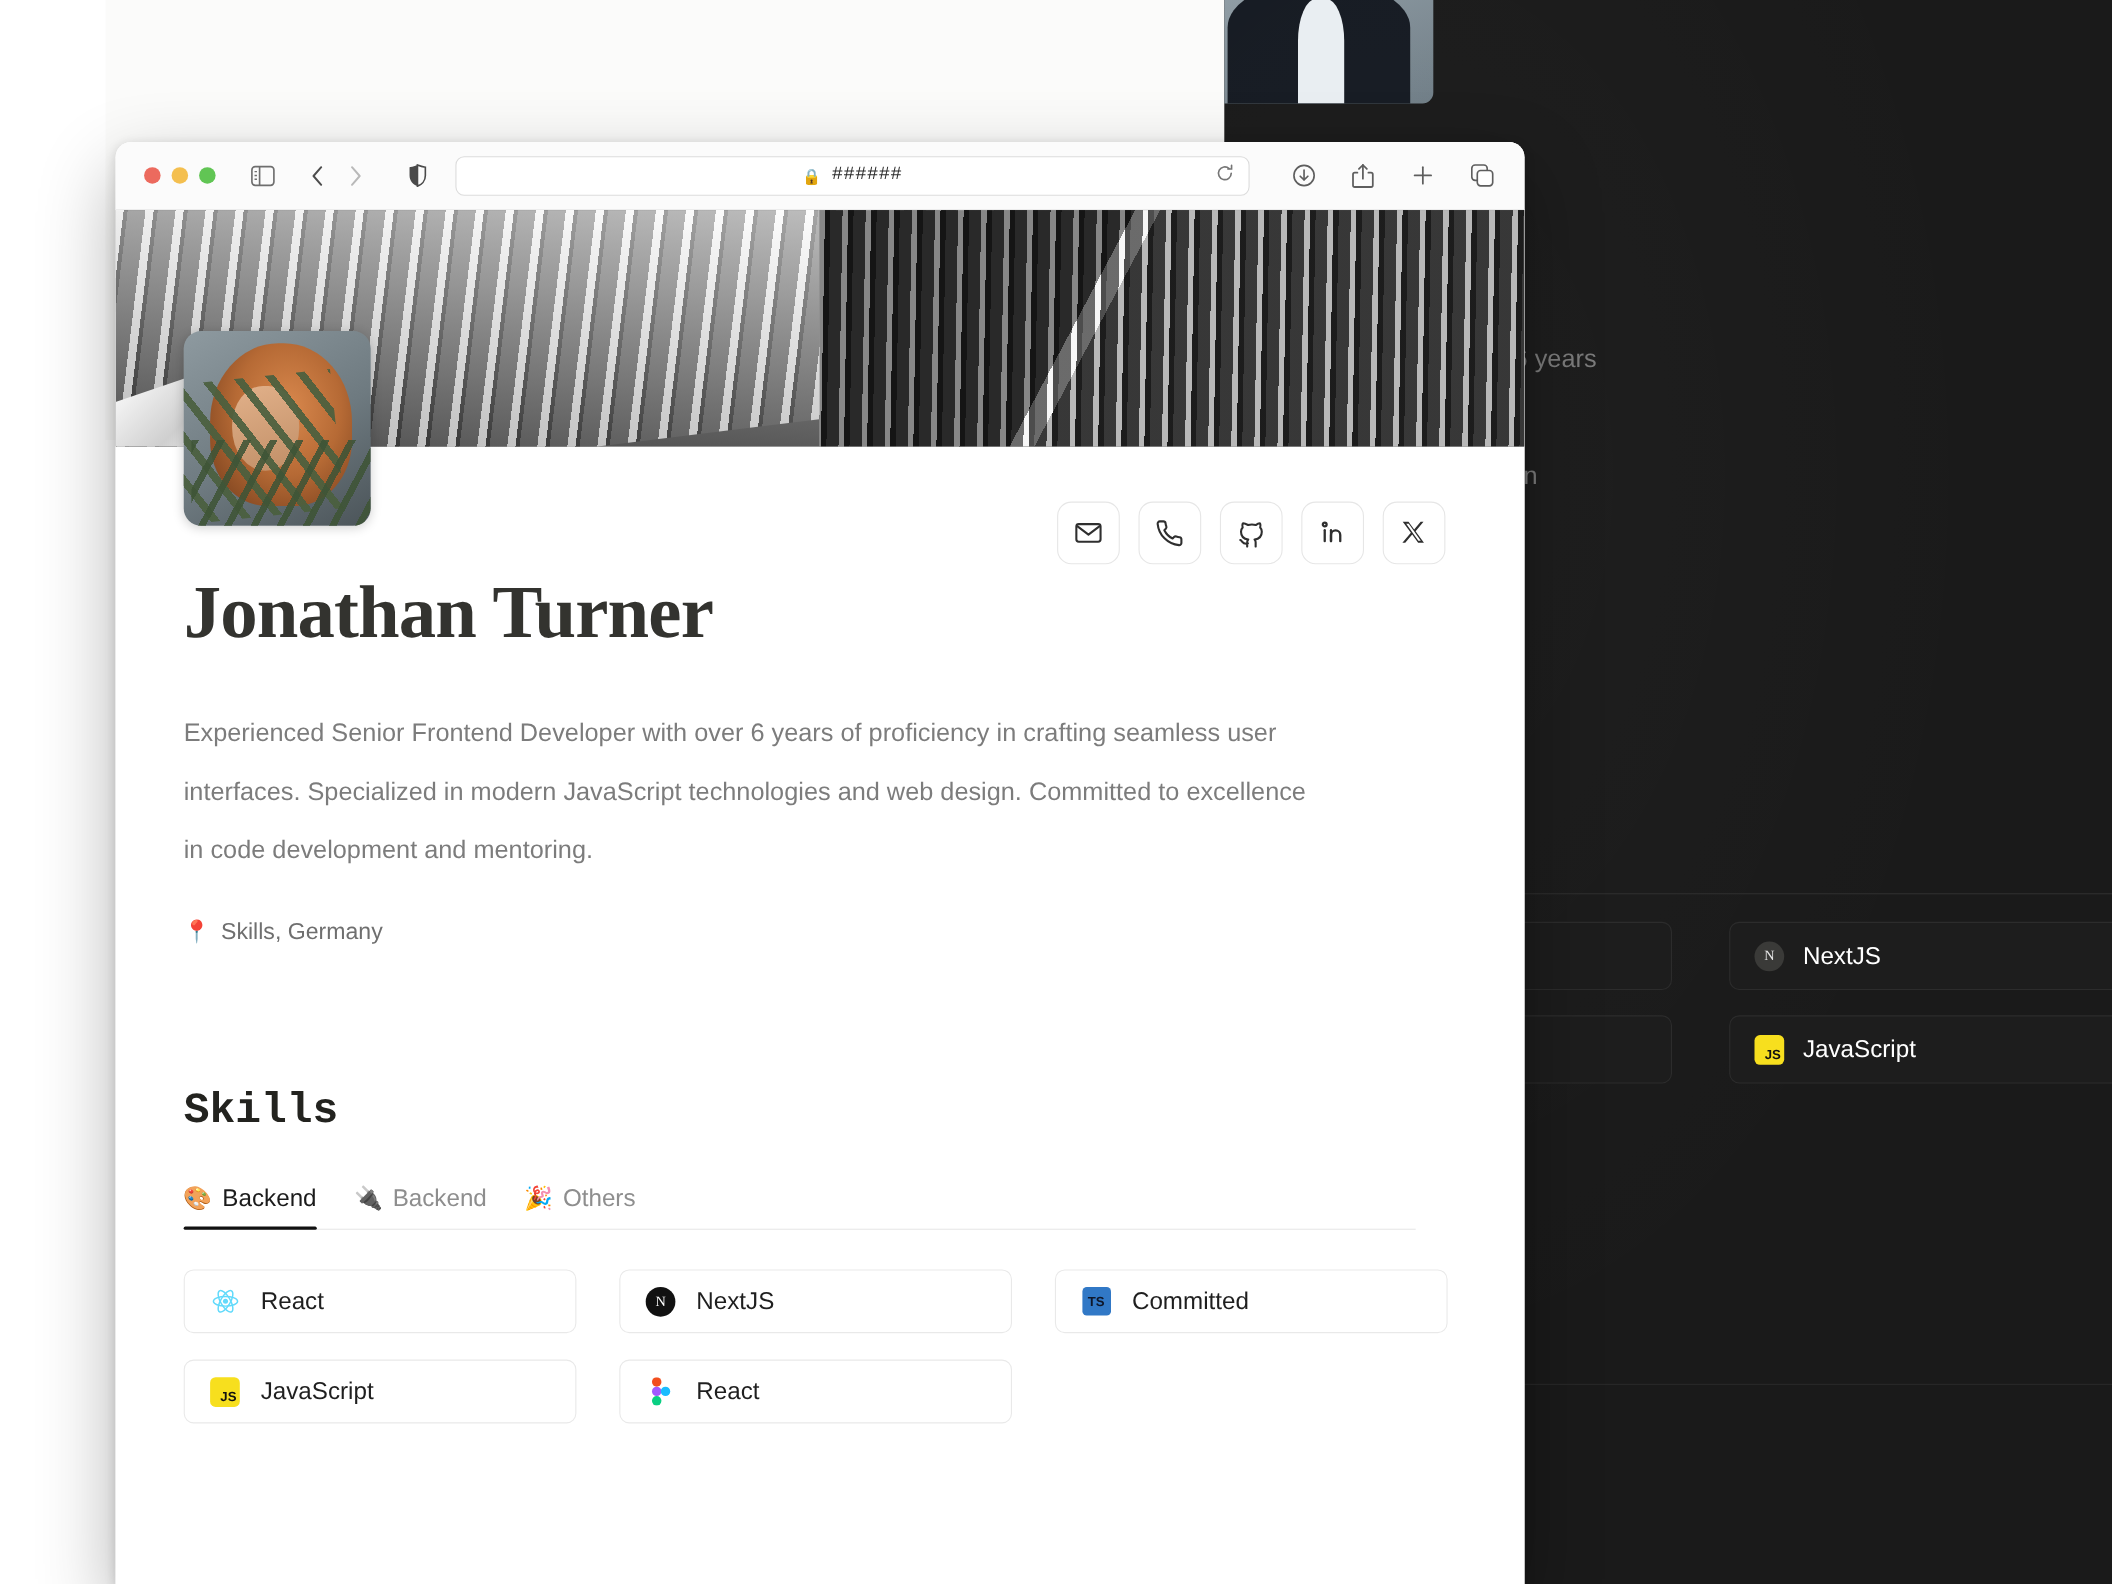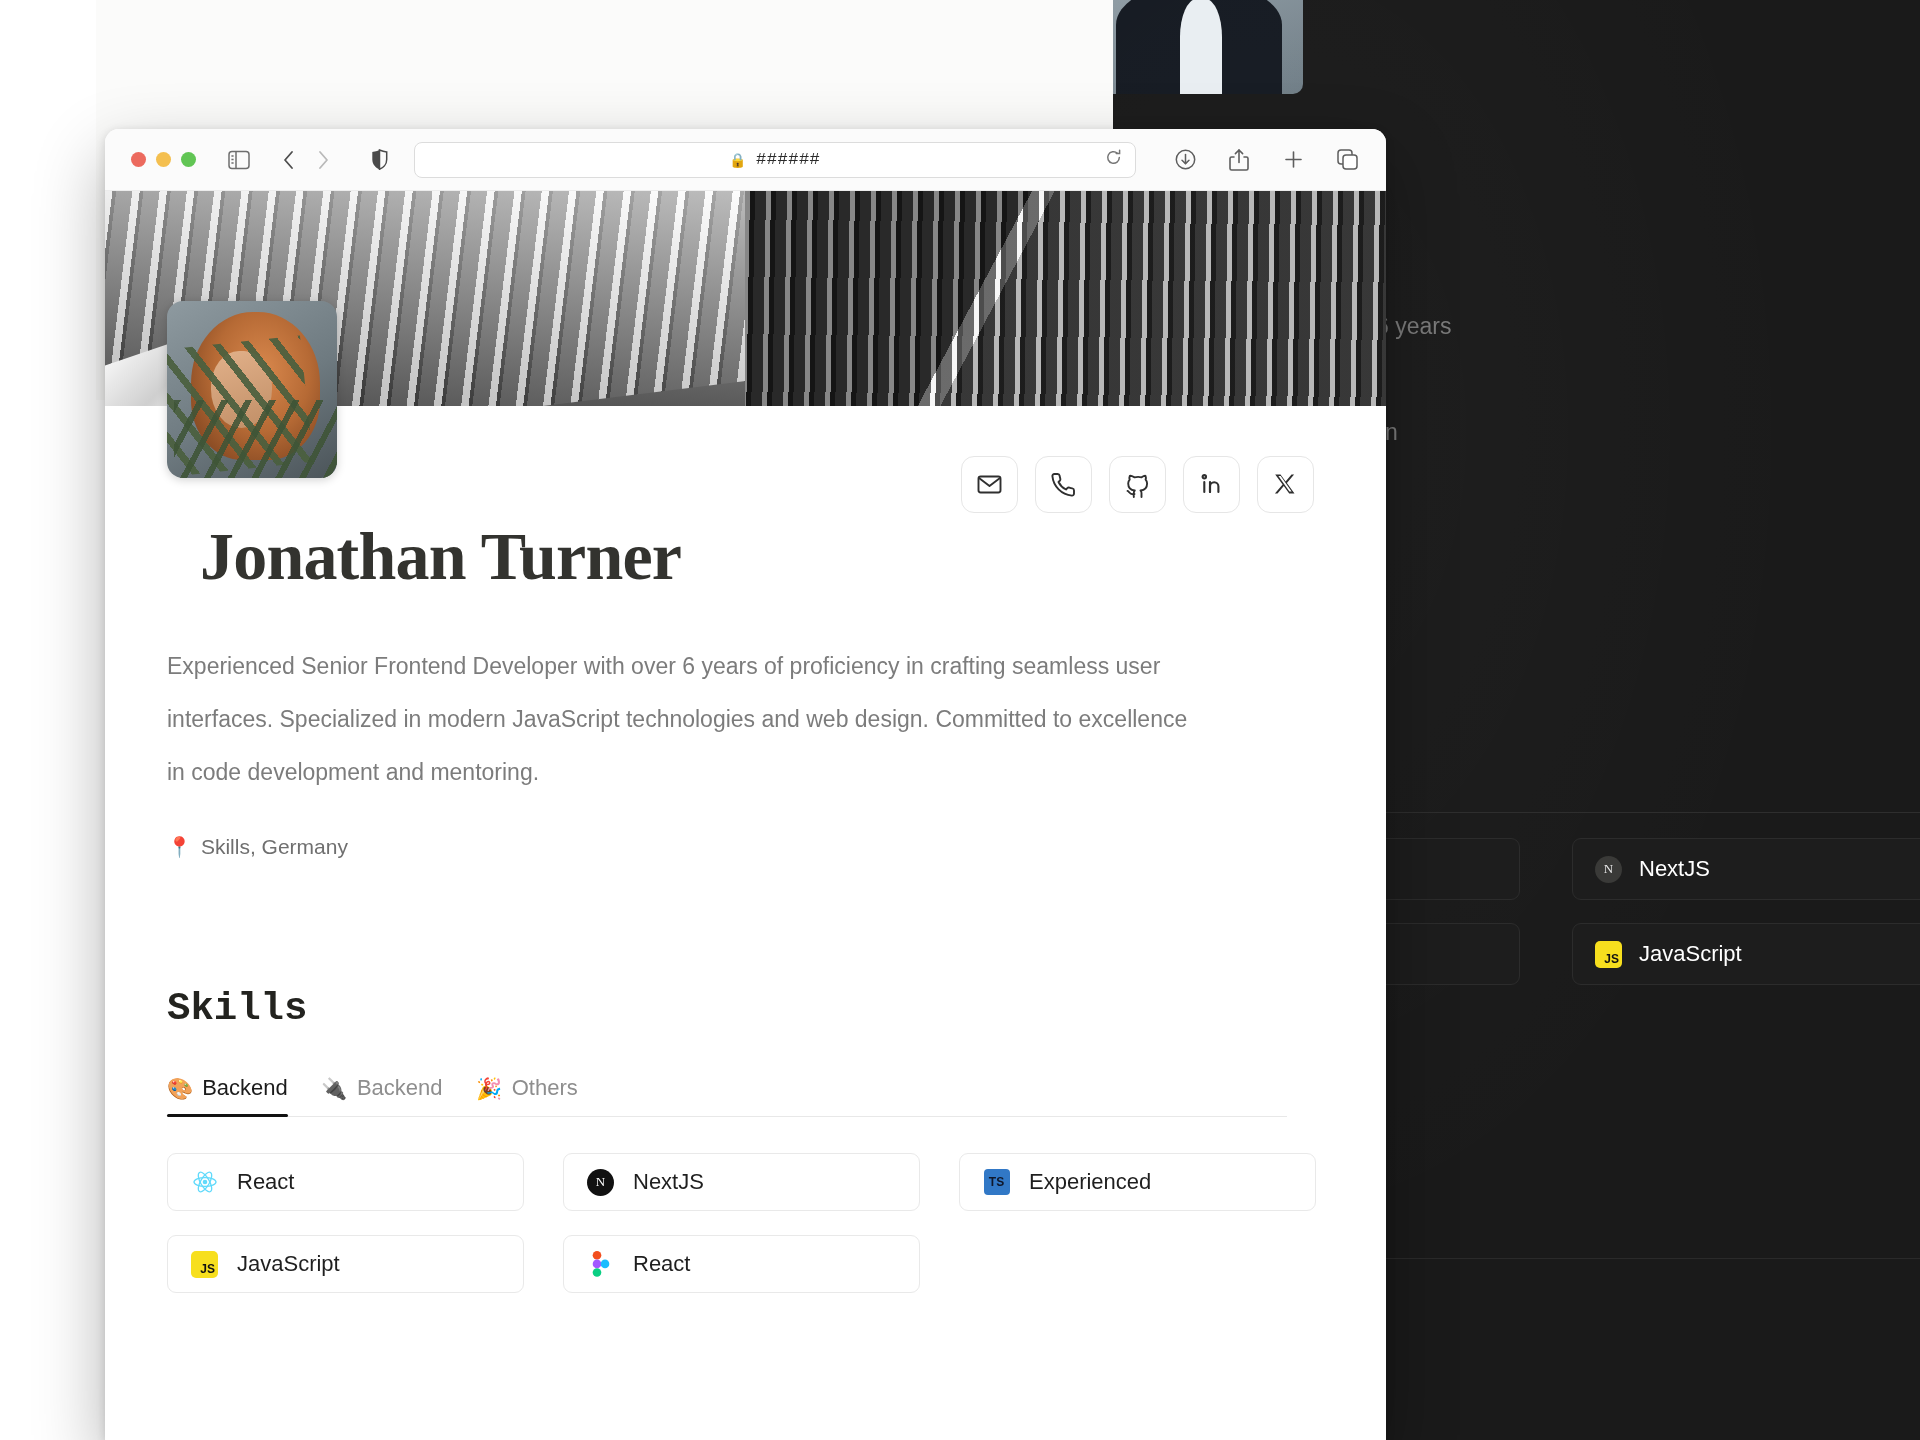--- a/index.html
+++ b/index.html
@@ -214,21 +214,20 @@
     background:#fff; display:flex; align-items:center; justify-content:center;
     color:#2f2f2f;
   }
 
   .content{ position:absolute; left:62px; top:330px; width:1120px; }
 
   .pname{
     font-family:"Liberation Serif", serif;
     font-size:68px; font-weight:700; color:#33332f; letter-spacing:-.8px;
     line-height:1.05;
-    margin-left:33px;
   }
   .pbio{
     margin-top:48px; width:1040px;
     font-size:23px; line-height:53px; color:#7c7c7c;
   }
   .ploc{
     margin-top:36px; font-size:21px; color:#6f6f6f;
     display:flex; align-items:center; gap:9px;
   }
   .pin{ font-size:20px; }
@@ -497,21 +496,21 @@
             <span class="logo">
                 <span class="lg-next">N</span>
               </span>
             <span>NextJS</span>
           </div>
 
           <div class="chip">
             <span class="logo">
                 <span class="lg-ts">TS</span>
               </span>
-            <span>Experienced</span>
+            <span>Committed</span>
           </div>
 
 
           <div class="chip">
             <span class="logo">
                 <span class="lg-js">JS</span>
               </span>
             <span>JavaScript</span>
           </div>
 

